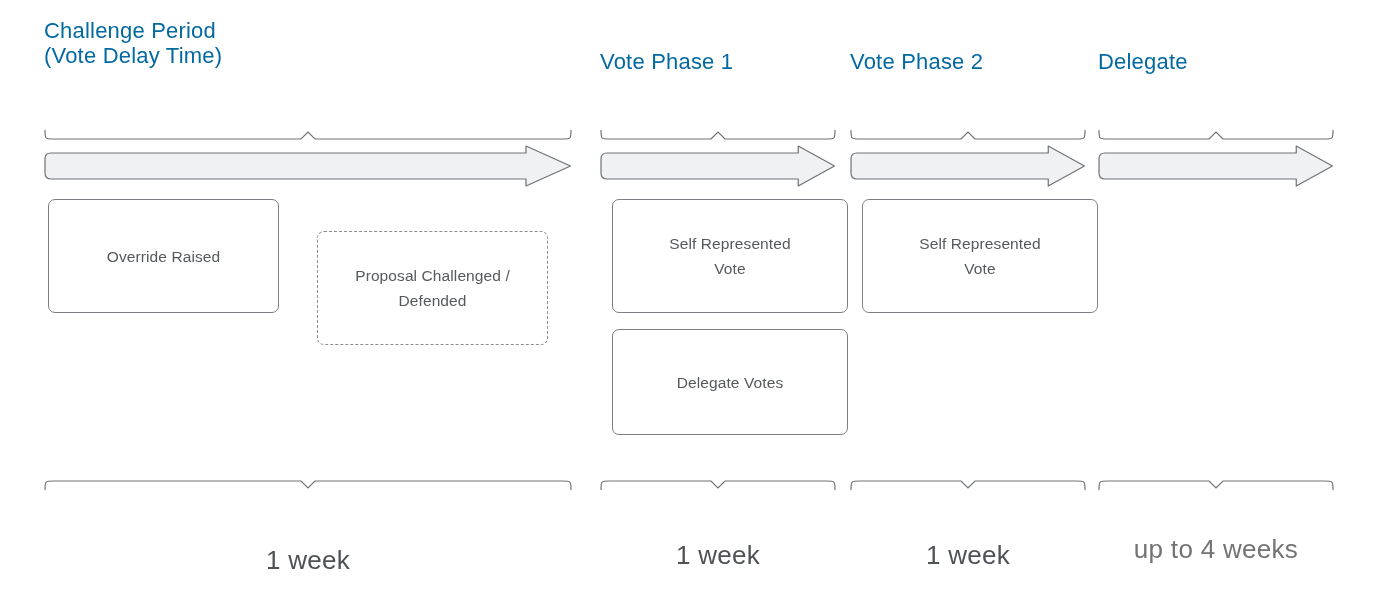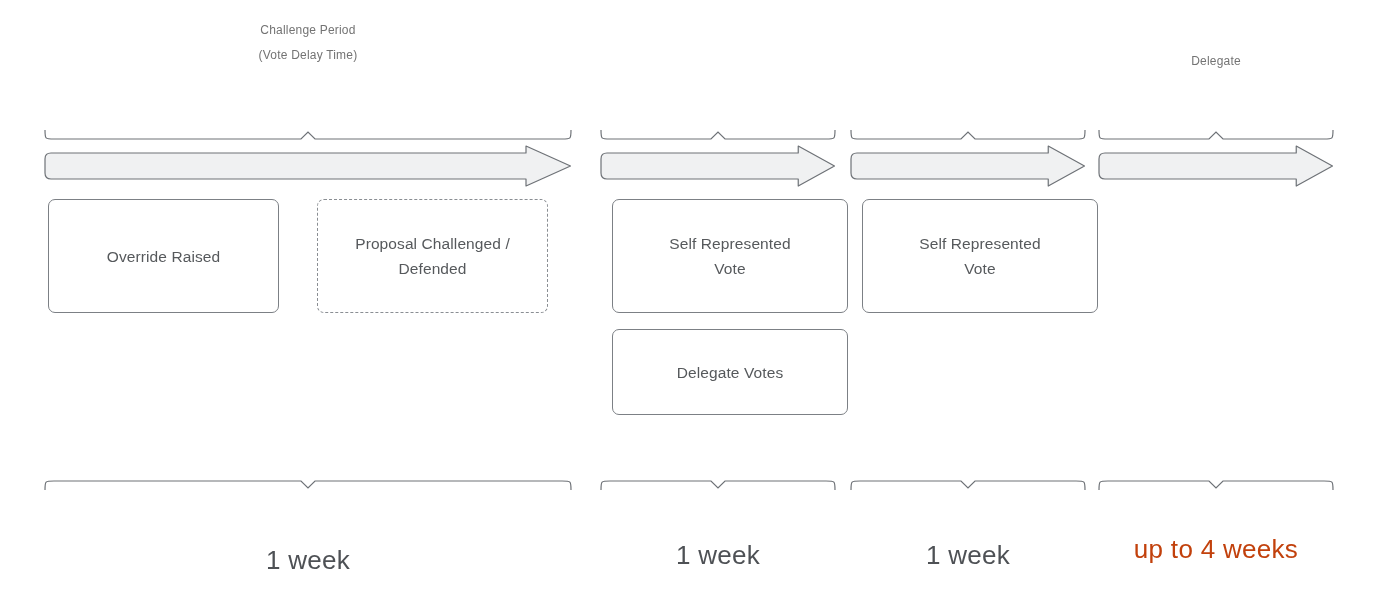--- a/index.html
+++ b/index.html
@@ -9,24 +9,24 @@
     font-family:"Liberation Sans", sans-serif;
     overflow:hidden;
   }
   #stage{position:relative;width:1397px;height:616px;}
 
   .col{position:absolute;top:0;height:616px;}
 
   .phase-title{
     position:absolute;
     left:0;width:100%;
-    text-align:center;
-    font-size:12px;
+    text-align:left;
+    font-size:22px;
     line-height:25px;
-    color:#737373;
+    color:#0369a1;
     letter-spacing:.2px;
     white-space:pre-line;
   }
 
   .brace{position:absolute;left:0;width:100%;}
   .brace svg{display:block;width:100%;height:100%;overflow:visible;}
 
   .arrow{position:absolute;left:0;width:100%;}
   .arrow svg{display:block;width:100%;height:100%;}
 
@@ -44,32 +44,33 @@
     font-size:15.5px;
     line-height:25px;
     color:#56595c;
     letter-spacing:.1px;
     white-space:pre-line;
     padding:0 10px;
   }
   .box.dashed{
     border-style:dashed;
     border-color:#8a8e93;
+    margin-top:32px;
   }
 
   .duration{
     position:absolute;
     left:0;width:100%;
     text-align:center;
     font-size:26px;
     line-height:30px;
     color:#4e5155;
     letter-spacing:.3px;
   }
-  .duration.muted{color:#c2410c;}
+  .duration.muted{color:#737373;}
 </style>
 </head>
 <body>
 
 <div id="stage">
     <div class="col" style="left: 44px; width: 528px;">
       <div class="phase-title" style="top: 18px;">Challenge Period
 (Vote Delay Time)</div>
       <div class="brace" style="top: 112px; height: 30px;">
         <svg viewBox="0 0 528 30" preserveAspectRatio="none">
@@ -85,41 +86,43 @@
       <div class="box dashed" style="top: 199px; height: 114px; left: 273px; width: 231px;">Proposal Challenged /
 Defended</div>
       <div class="brace" style="top: 478px; height: 30px;">
         <svg viewBox="0 0 528 30" preserveAspectRatio="none">
           <path d="M 1,12 C 1,3 1,3 10,3 L 257,3 L 264,10 L 271,3 L 518,3 C 527,3 527,3 527,12" fill="none" stroke="#6e7277" stroke-width="1.2"></path>
         </svg>
       </div>
       <div class="duration" style="top: 545px;">1 week</div>
     </div>
     <div class="col" style="left: 600px; width: 236px;">
+      <div class="phase-title" style="top: 49px;">Vote Phase 1</div>
       <div class="brace" style="top: 112px; height: 30px;">
         <svg viewBox="0 0 236 30" preserveAspectRatio="none">
           <path d="M 1,18 C 1,27 1,27 10,27 L 111,27 L 118,20 L 125,27 L 226,27 C 235,27 235,27 235,18" fill="none" stroke="#6e7277" stroke-width="1.2"></path>
         </svg>
       </div>
       <div class="arrow" style="top: 145px; height: 42px;">
         <svg viewBox="0 0 236 42" preserveAspectRatio="none">
           <path d="M 7,8 L 198.24,8 L 198.24,1 L 234.5,21 L 198.24,41 L 198.24,34 L 7,34 Q 1,34 1,28 L 1,14 Q 1,8 7,8 Z" fill="#f0f1f2" stroke="#6e7277" stroke-width="1.2" stroke-linejoin="round"></path>
         </svg>
       </div>
       <div class="box" style="top: 199px; height: 114px;">Self Represented
 Vote</div>
-      <div class="box" style="top: 329px; height: 86px;">Delegate Votes</div>
+      <div class="box" style="top: 329px; height: 106px;">Delegate Votes</div>
       <div class="brace" style="top: 478px; height: 30px;">
         <svg viewBox="0 0 236 30" preserveAspectRatio="none">
           <path d="M 1,12 C 1,3 1,3 10,3 L 111,3 L 118,10 L 125,3 L 226,3 C 235,3 235,3 235,12" fill="none" stroke="#6e7277" stroke-width="1.2"></path>
         </svg>
       </div>
       <div class="duration" style="top: 540px;">1 week</div>
     </div>
     <div class="col" style="left: 850px; width: 236px;">
+      <div class="phase-title" style="top: 49px;">Vote Phase 2</div>
       <div class="brace" style="top: 112px; height: 30px;">
         <svg viewBox="0 0 236 30" preserveAspectRatio="none">
           <path d="M 1,18 C 1,27 1,27 10,27 L 111,27 L 118,20 L 125,27 L 226,27 C 235,27 235,27 235,18" fill="none" stroke="#6e7277" stroke-width="1.2"></path>
         </svg>
       </div>
       <div class="arrow" style="top: 145px; height: 42px;">
         <svg viewBox="0 0 236 42" preserveAspectRatio="none">
           <path d="M 7,8 L 198.24,8 L 198.24,1 L 234.5,21 L 198.24,41 L 198.24,34 L 7,34 Q 1,34 1,28 L 1,14 Q 1,8 7,8 Z" fill="#f0f1f2" stroke="#6e7277" stroke-width="1.2" stroke-linejoin="round"></path>
         </svg>
       </div>

